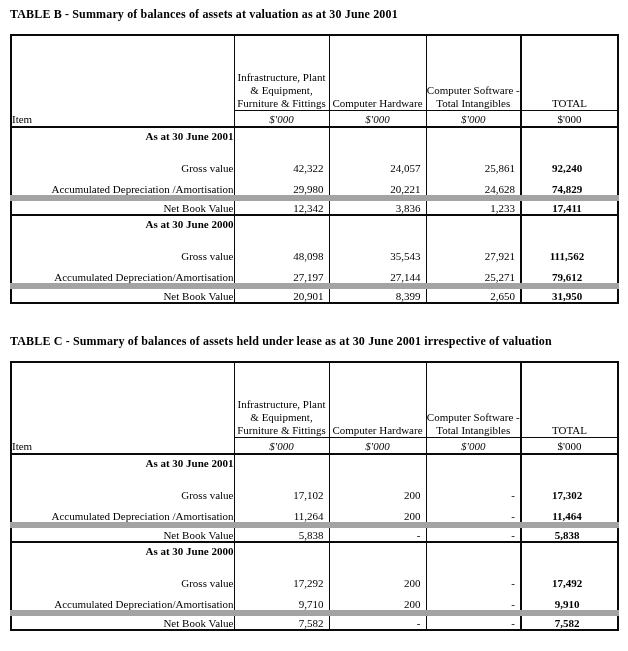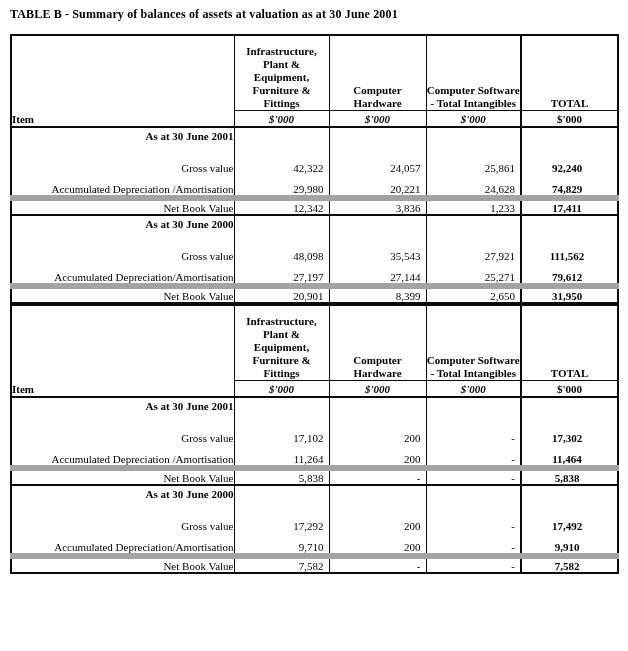--- a/index.html
+++ b/index.html
@@ -40,36 +40,36 @@
     overflow: hidden;
   }
   table.fin .total-col {
     border-left: 2px solid #0a0a0a;
   }
   
   .head-row th {
     height: 74px;
     vertical-align: bottom;
     text-align: center;
-    font-weight: bold;
+    font-weight: normal;
     font-size: 11px;
     line-height: 13px;
     padding: 2px 2px 2px 2px;
   }
   th.item-head {
     text-align: left;
     vertical-align: bottom;
     padding: 0 0 21px 3px;
     border-bottom: 2px solid #0a0a0a;
   }
   
   .unit-row td {
     height: 15px;
     text-align: center;
-    font-weight: bold;
+    font-weight: normal;
     vertical-align: middle;
     border-top: 1px solid #0a0a0a;
     border-bottom: 2px solid #0a0a0a;
   }
   .unit-row td.it { font-style: italic; }
   
   .sec-row td {
     height: 14px;
     vertical-align: top;
   }
@@ -189,20 +189,21 @@
         <tr class="nbv-row">
           <td class="lbl">Net Book Value</td>
           <td class="num val">20,901</td>
           <td class="num val">8,399</td>
           <td class="num val">2,650</td>
           <td class="num val total-col b">31,950</td>
         </tr>
       </tbody>
     </table>
 
+  <div class="tbl-title second">TABLE C - Summary of  balances of assets held under lease as at 30 June 2001 irrespective of valuation</div>
 
   <table class="fin">
     <colgroup>
       <col style="width:223px">
       <col style="width:95px">
       <col style="width:97px">
       <col style="width:95px">
       <col style="width:97px">
     </colgroup>
   <tbody>

